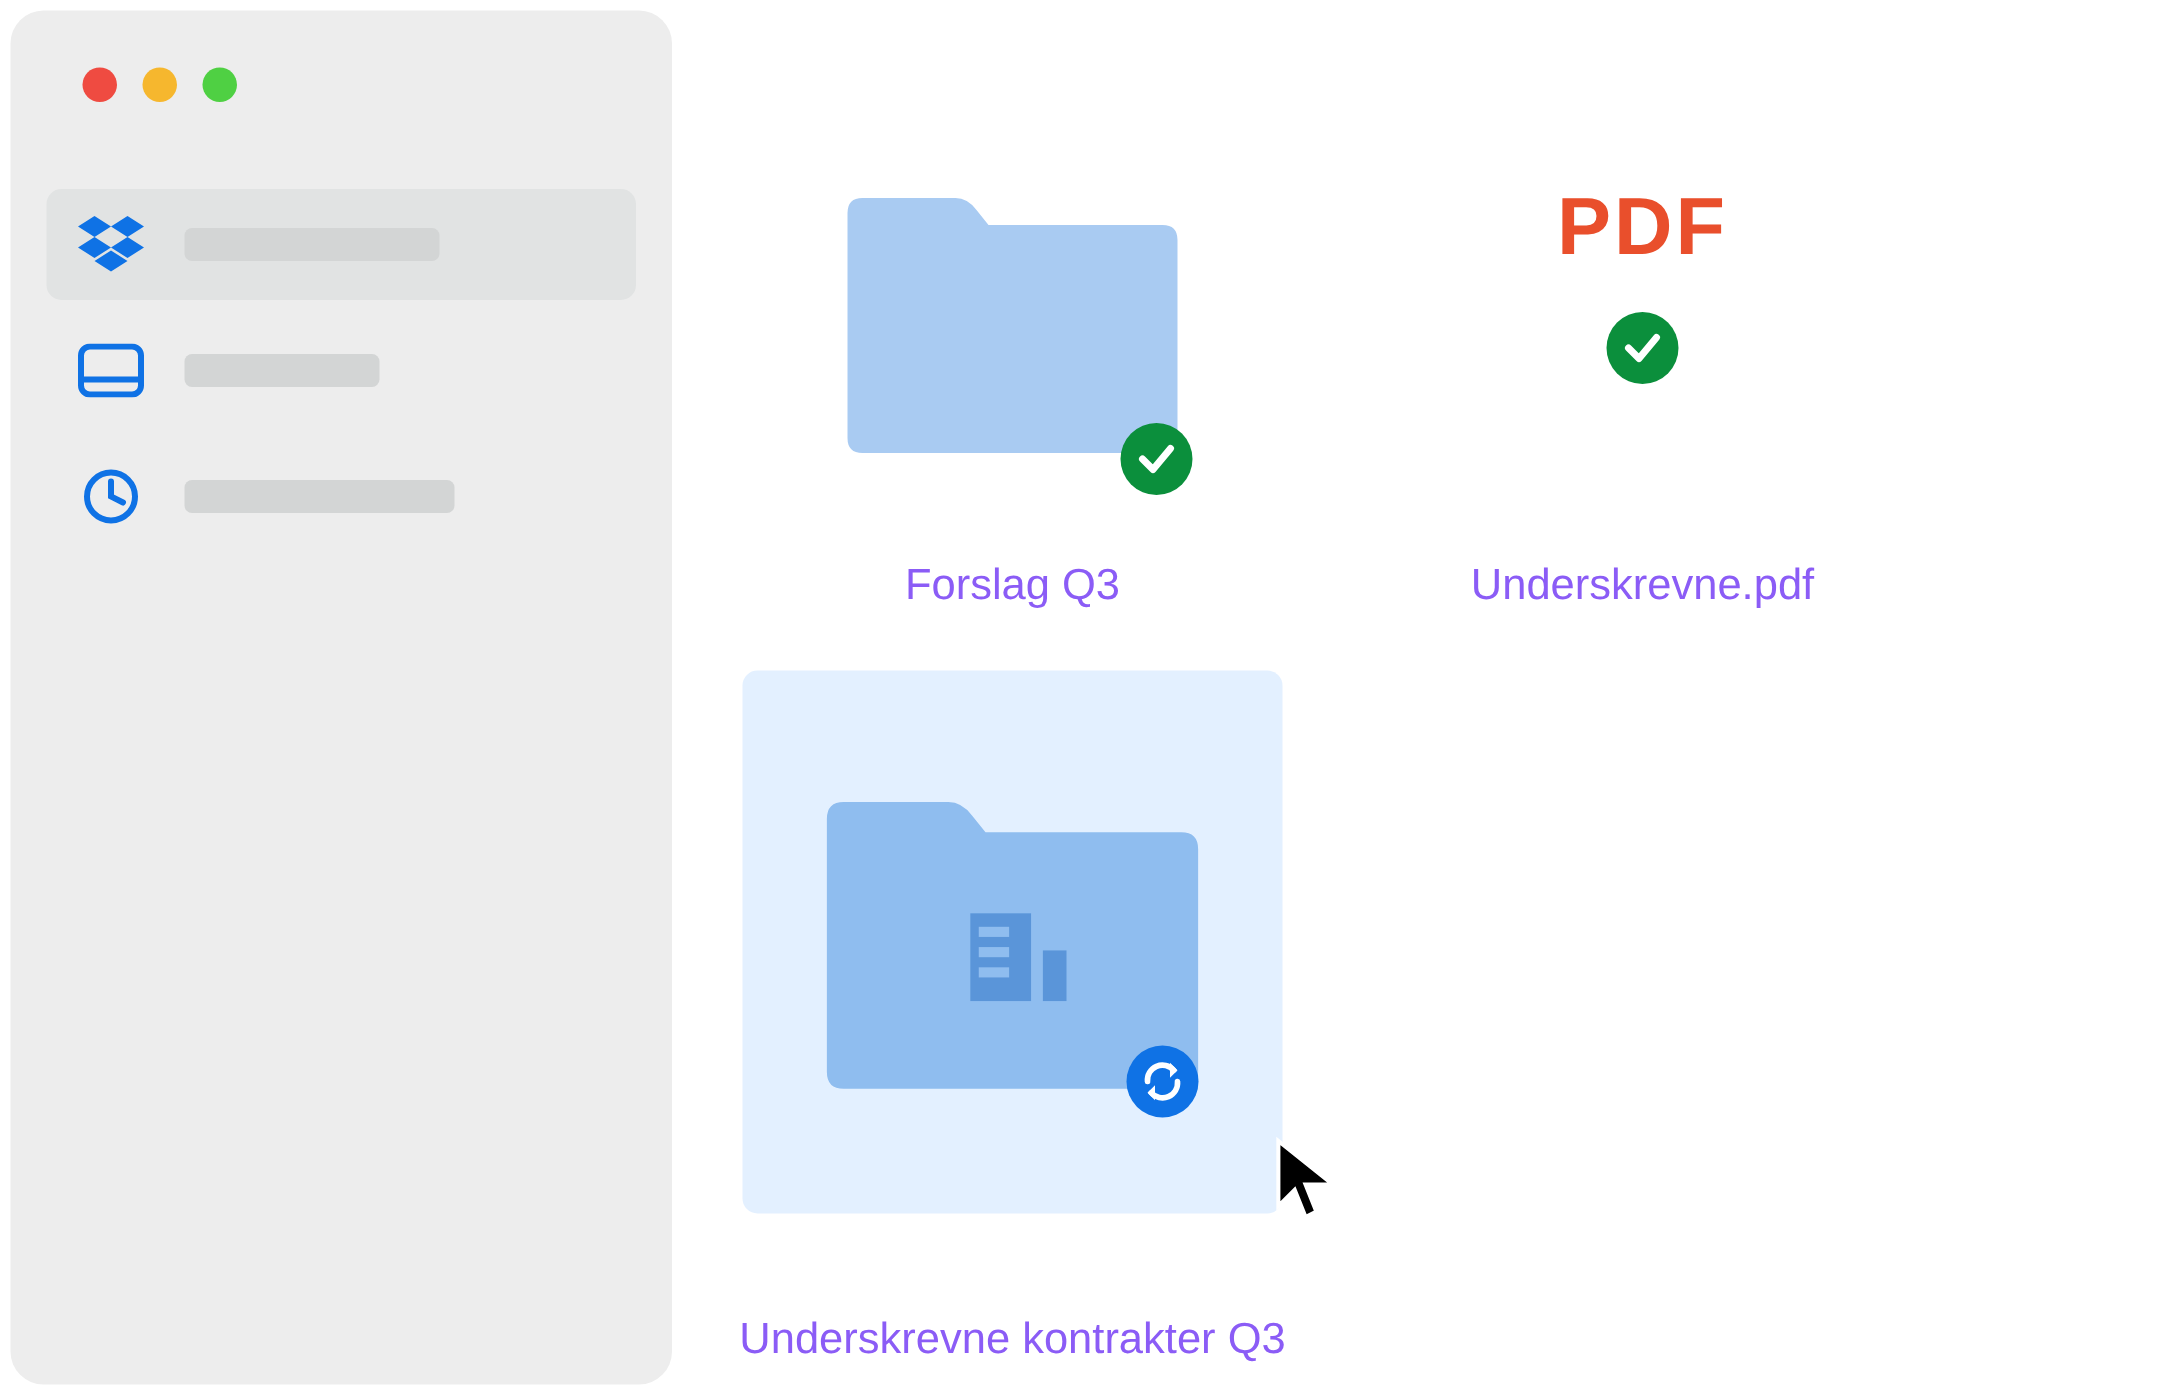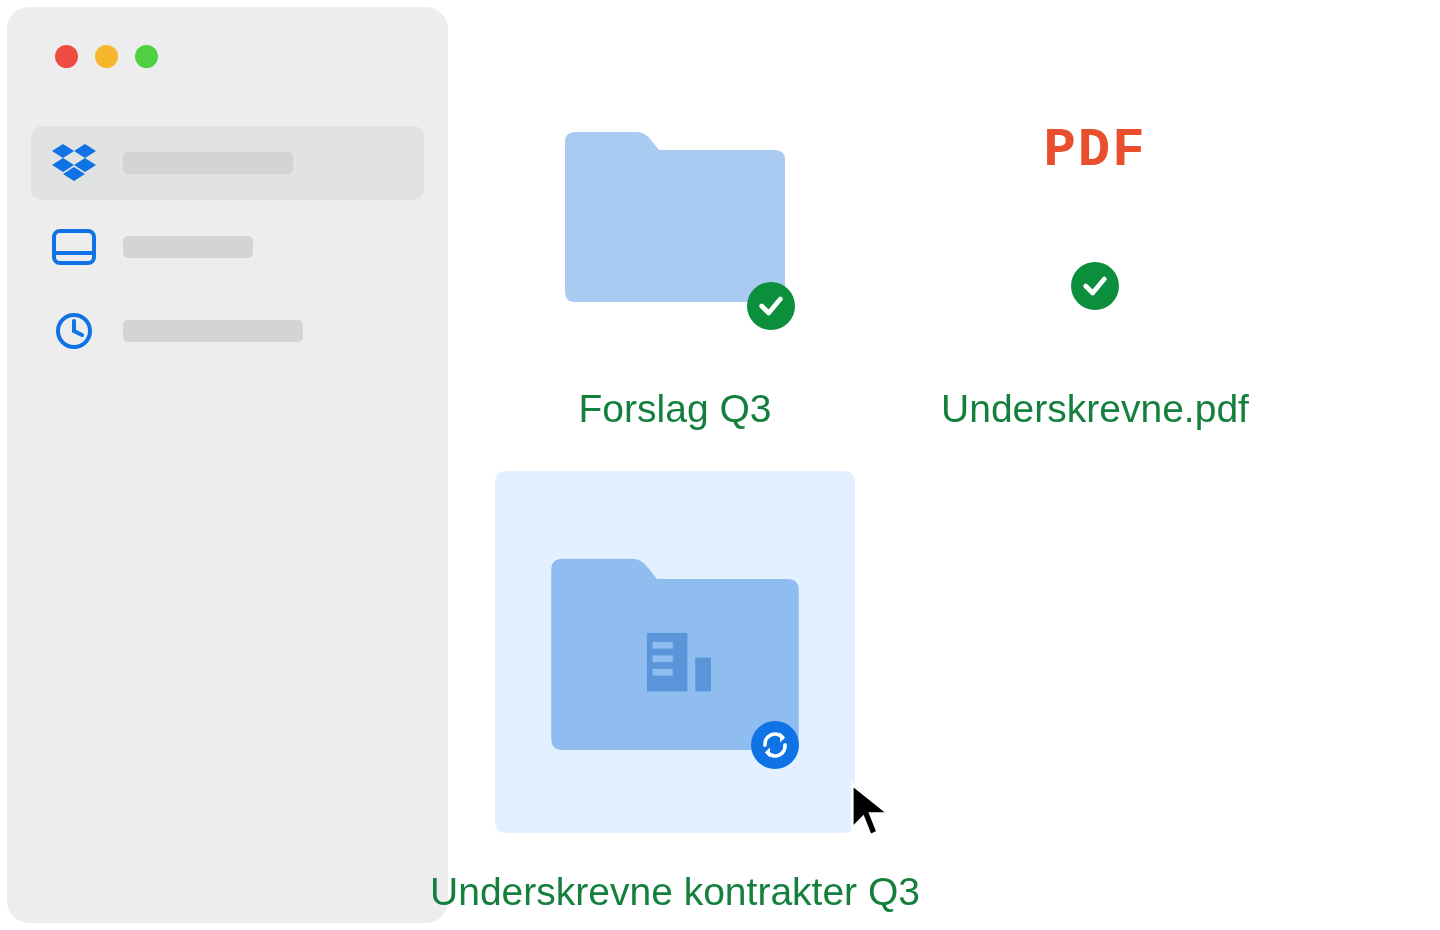--- a/index.html
+++ b/index.html
@@ -81,23 +81,23 @@
       display: flex;
       align-items: center;
       justify-content: center;
       position: relative;
       border-radius: 10px;
     }
     .item.selected .iconwrap {
       background: #e3f0ff;
     }
     .label {
-      margin-top: 37px;
-      font-size: 39px;
-      color: #15803d;
+      margin-top: 24px;
+      font-size: 29px;
+      color: #8b5cf6;
       text-align: center;
       white-space: nowrap;
     }
     .folder-svg { width: 240px; height: 190px; }
     .badge {
       position: absolute;
       width: 48px;
       height: 48px;
       border-radius: 50%;
       display: flex;
@@ -171,33 +171,33 @@
           <svg width="28" height="28" viewBox="0 0 24 24">
               <path fill="none" stroke="#fff" stroke-width="4" stroke-linecap="round" stroke-linejoin="round" d="M4 12 L10 18 L20 6"></path>
             </svg>
         </div>
       </div>
       <div class="label">Forslag Q3</div>
     </div>
 
     <div class="item">
       <div class="iconwrap">
-        <div style="display:flex;flex-direction:column;align-items:center;justify-content:space-between;position:relative;width:200px;height:190px;font-family:Liberation Mono, monospace;">
+        <div style="display:flex;flex-direction:column;align-items:center;justify-content:flex-start;position:relative;width:200px;height:190px;">
           <span class="pdf-text">PDF</span>
           <div class="badge synced" style="position:relative;margin-top:26px;">
             <svg width="28" height="28" viewBox="0 0 24 24">
                 <path fill="none" stroke="#fff" stroke-width="4" stroke-linecap="round" stroke-linejoin="round" d="M4 12 L10 18 L20 6"></path>
               </svg>
           </div>
         </div>
       </div>
       <div class="label">Underskrevne.pdf</div>
     </div>
 
-    <div class="item selected" style="position:relative;">
+    <div class="item selected" style="position:relative;gap:44px;">
       <div class="iconwrap" style="height:362px;">
         <svg class="folder-svg" viewBox="0 0 240 190" style="width:270px;height:214px;">
           <path fill="#8fbdef" d="M10 22 Q10 12 20 12 L82 12 Q90 12 96 20 L104 30 L220 30 Q230 30 230 40 L230 172 Q230 182 220 182 L20 182 Q10 182 10 172 Z"></path>
           <rect x="95" y="78" width="36" height="52" fill="#5a95d9"></rect>
           <rect x="100" y="86" width="18" height="6" fill="#8fbdef"></rect>
           <rect x="100" y="98" width="18" height="6" fill="#8fbdef"></rect>
           <rect x="100" y="110" width="18" height="6" fill="#8fbdef"></rect>
           <rect x="138" y="100" width="14" height="30" fill="#5a95d9"></rect>
         </svg>
         <div class="badge syncing" style="right:56px; bottom:64px;">

